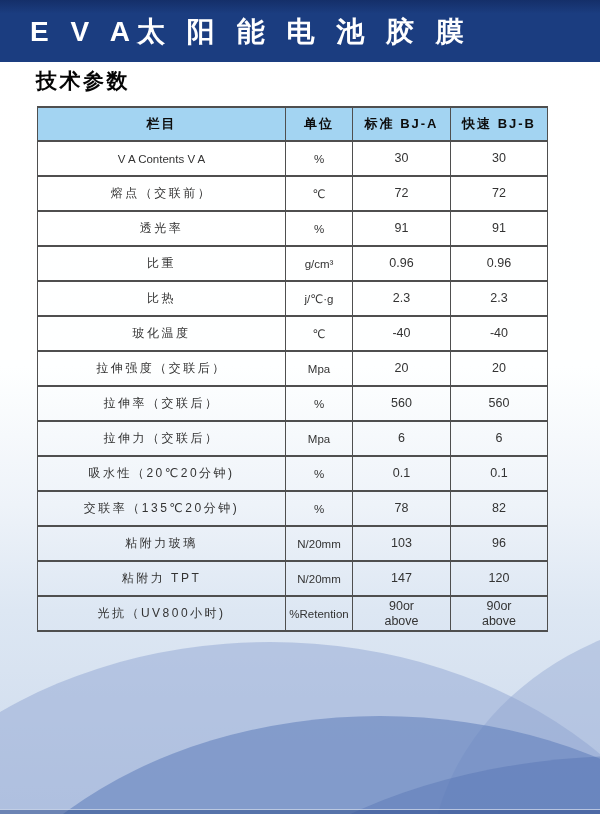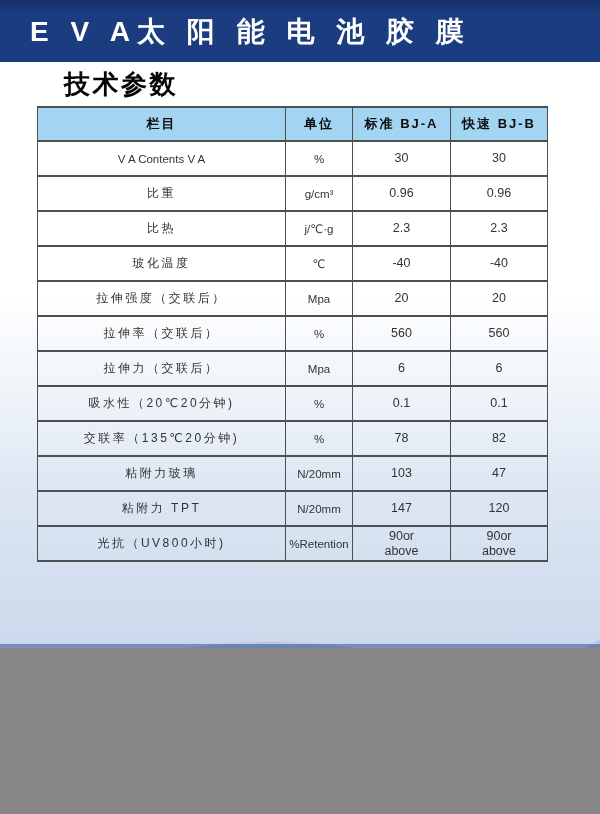--- a/index.html
+++ b/index.html
@@ -1,42 +1,41 @@
 <!DOCTYPE html>
 <html><head>
 <meta charset="utf-8">
 <style>
   * { margin:0; padding:0; box-sizing:border-box; }
   html,body { background:#888; }
   .page {
     position:relative;
-    width:600px; height:648px;
+    width:600px; height:814px;
     margin:0 auto;
     overflow:hidden;
     background:linear-gradient(180deg,#ffffff 0%,#feffff 45%,#eef3f9 62%,#dde7f3 75%,#ccd9ec 100%);
     font-family:"Liberation Sans","DejaVu Sans",sans-serif;
   }
 
   
   .band {
     position:absolute; top:0; left:0; width:600px; height:62px;
     background:linear-gradient(180deg,#142f69 0%,#1b3d80 22%,#1b3d80 100%);
     z-index:5;
   }
   .band-title {
     position:absolute; left:30px; top:0; height:62px; line-height:64px;
     color:#ffffff; font-weight:bold; font-size:28px; letter-spacing:7px;
     white-space:nowrap;
   }
 
   .section-title {
     position:absolute; top:67px; left:36px;
-    font-size:26px; font-weight:bold; color:#050505; letter-spacing:2.5px;
+    font-size:21px; font-weight:bold; color:#050505; letter-spacing:2.5px;
     z-index:4;
-    margin-left:28px;
   }
 
   
   .ellipse { position:absolute; border-radius:50%; pointer-events:none; z-index:1; }
   .e1 { left:-180px; top:642px; width:900px; height:700px; background:rgba(151,171,213,0.55); }
   .e2 { left:-60px;  top:716px; width:880px; height:640px; background:rgba(93,123,186,0.55); }
   .e3 { left:150px;  top:756px; width:960px; height:620px; background:rgba(82,112,178,0.40); }
   .e4 { left:430px;  top:612px; width:620px; height:520px; background:rgba(140,162,208,0.42); }
   .bottom-strip {
     position:absolute; bottom:0; left:0; width:600px; height:5px;
@@ -102,20 +101,32 @@
       </tr>
     </thead>
     <tbody>
         <tr>
           <td class="item-cell tight"><span>V A Contents V A</span></td>
           <td class="unit-cell"><span>%</span></td>
           <td class="value-cell"><span class="val">30</span></td>
           <td class="value-cell"><span class="val">30</span></td>
         </tr>
         <tr>
+          <td class="item-cell"><span>熔点（交联前）</span></td>
+          <td class="unit-cell"><span>℃</span></td>
+          <td class="value-cell"><span class="val">72</span></td>
+          <td class="value-cell"><span class="val">72</span></td>
+        </tr>
+        <tr>
+          <td class="item-cell"><span>透光率</span></td>
+          <td class="unit-cell"><span>%</span></td>
+          <td class="value-cell"><span class="val">91</span></td>
+          <td class="value-cell"><span class="val">91</span></td>
+        </tr>
+        <tr>
           <td class="item-cell"><span>比重</span></td>
           <td class="unit-cell"><span>g/cm³</span></td>
           <td class="value-cell"><span class="val">0.96</span></td>
           <td class="value-cell"><span class="val">0.96</span></td>
         </tr>
         <tr>
           <td class="item-cell"><span>比热</span></td>
           <td class="unit-cell"><span>j/℃·g</span></td>
           <td class="value-cell"><span class="val">2.3</span></td>
           <td class="value-cell"><span class="val">2.3</span></td>
@@ -153,21 +164,21 @@
         <tr>
           <td class="item-cell"><span>交联率（135℃20分钟)</span></td>
           <td class="unit-cell"><span>%</span></td>
           <td class="value-cell"><span class="val">78</span></td>
           <td class="value-cell"><span class="val">82</span></td>
         </tr>
         <tr>
           <td class="item-cell"><span>粘附力玻璃</span></td>
           <td class="unit-cell"><span>N/20mm</span></td>
           <td class="value-cell"><span class="val">103</span></td>
-          <td class="value-cell"><span class="val">47</span></td>
+          <td class="value-cell"><span class="val">96</span></td>
         </tr>
         <tr>
           <td class="item-cell"><span>粘附力 TPT</span></td>
           <td class="unit-cell"><span>N/20mm</span></td>
           <td class="value-cell"><span class="val">147</span></td>
           <td class="value-cell"><span class="val">120</span></td>
         </tr>
         <tr>
           <td class="item-cell"><span>光抗（UV800小时)</span></td>
           <td class="unit-cell"><span>%Retention</span></td>

